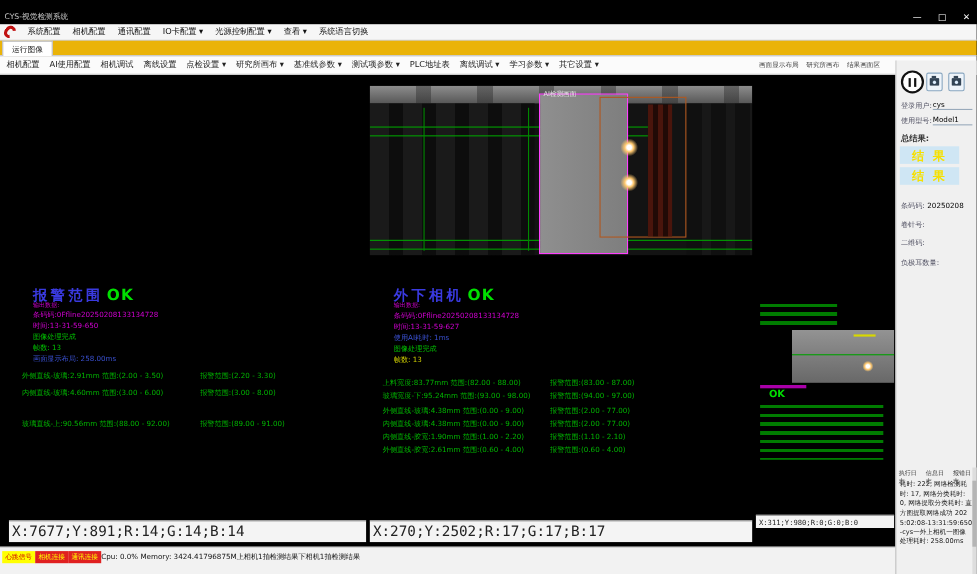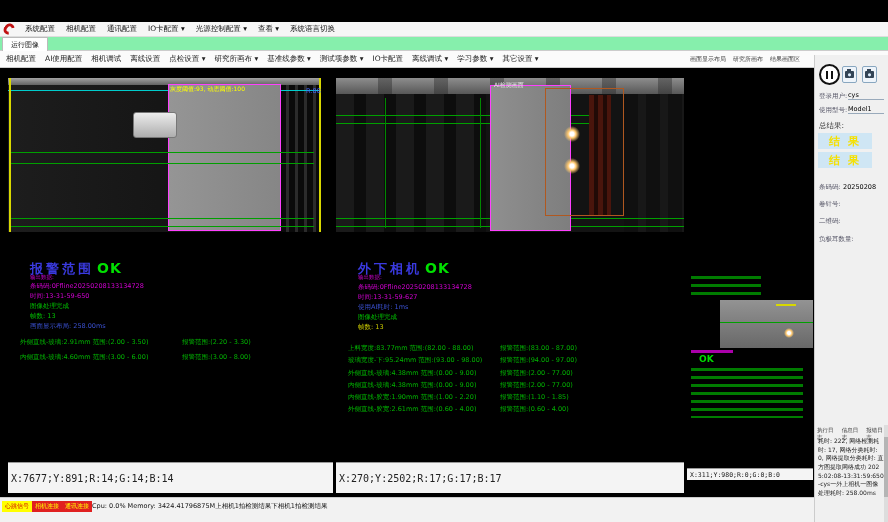--- a/index.html
+++ b/index.html
@@ -6,33 +6,33 @@
   body{font-family:"DejaVu Sans",sans-serif;background:#000}
   #app{position:relative;width:888px;height:522px;background:#000;overflow:hidden}
   .abs{position:absolute}
 
   
   .titlebar{position:absolute;left:0;top:0;width:100%;height:22px;background:#000;display:flex;align-items:flex-end;padding:0 6px 2px 4px}
   .title{color:#c9c9c9;font-size:7px}
   .winbtns{margin-left:auto;display:flex;gap:15px;color:#fff;font-size:8px;align-items:center}
   .menubar{position:absolute;left:0;top:22px;width:100%;height:15px;background:#f6f6f6;border-bottom:1px solid #ddd;display:flex;align-items:center;gap:11px;padding-left:4px;font-size:7.5px;color:#111}
   .logo{width:10px;height:12px;border:3px solid #c11212;border-right-color:transparent;border-radius:50%;transform:rotate(40deg);flex:0 0 auto}
-  .tabbar{position:absolute;left:0;top:37px;width:100%;height:14px;background:#86efac;border-bottom:1px solid #ccc;display:flex;align-items:flex-start;padding-left:2px}
+  .tabbar{position:absolute;left:0;top:37px;width:100%;height:14px;background:#eab308;border-bottom:1px solid #ccc;display:flex;align-items:flex-start;padding-left:2px}
   .tab{background:#fff;border:1px solid #bbb;border-bottom:none;font-size:7px;padding:2px 8px 1px;color:#222}
   .toolbar{position:absolute;left:0;top:51px;width:100%;height:17px;background:#fbfbfb;border-bottom:1px solid #ccc;display:flex;align-items:center;gap:9px;padding-left:6px;font-size:7.5px;color:#222}
   .vtabs{position:absolute;left:690px;top:4px;display:flex;gap:7px;font-size:6px;color:#444}
 
   
   .view{position:absolute;background:#000;overflow:hidden}
   #left-view{left:8px;top:70px;width:325px;height:423px}
   #center-view{left:336px;top:70px;width:348px;height:423px}
   .img-area{position:absolute;left:0;top:8px;height:154px;overflow:hidden}
   #left-view .img-area{width:313px;background:linear-gradient(90deg,#1d1d1d,#151515 55%,#101010)}
   #center-view .img-area{width:348px;background:#131313}
-  .coordbar{position:absolute;left:0;bottom:0;width:100%;height:31px;background:#f4f4f4;border-top:1px solid #999;color:#222;font-size:10px;font-family:"DejaVu Sans Mono",monospace;display:flex;align-items:center;padding-left:3px}
+  .coordbar{position:absolute;left:0;bottom:0;width:100%;height:20px;background:#f4f4f4;border-top:1px solid #999;color:#222;font-size:13px;font-family:"DejaVu Sans Mono",monospace;display:flex;align-items:center;padding-left:3px}
   .cam-name{position:absolute;left:22px;top:190px;font-size:13px;font-weight:bold;color:#3a3ae0;letter-spacing:3px;white-space:nowrap;display:flex;align-items:baseline}
   .cam-name .ok{color:#00e000;font-size:14px;letter-spacing:1px;margin-left:3px}
   .tline{position:absolute;left:22px;font-size:6.5px;white-space:nowrap}
   .mg{color:#d400d4}.gr{color:#00c000}.bl{color:#3a50d0}.yw{color:#cccc00}
   .mrow{position:absolute;left:12px;display:flex;color:#00b400;font-size:6.5px;white-space:nowrap}
   #left-view .mrow .mt{width:162px}
   #center-view .mrow .mt{width:152px}
 
   
   #thumb1{left:687px;top:70px;width:126px;height:198px}
@@ -59,20 +59,28 @@
   #statusbar{position:absolute;left:0;top:497px;width:814px;height:25px;background:#f2f2f2;border-top:1px solid #ccc;display:flex;align-items:flex-start;gap:0;padding:3px 0 0 2px;font-size:6.5px;color:#111}
   .badge{padding:1px 3px;font-size:6px}
   .badge.y{background:#ffff00;color:#d00000}
   .badge.r{background:#e02020;color:#ffff00}
 </style>
 </head>
 <body>
 
 <div id="app">
 
+  <div class="titlebar">
+    <span class="title">CYS-视觉检测系统</span>
+    <div class="winbtns">
+      <span>—</span>
+      <span>□</span>
+      <span>✕</span>
+    </div>
+  </div>
 
   <div class="menubar">
     <span class="logo"></span>
     <span>系统配置</span>
     <span>相机配置</span>
     <span>通讯配置</span>
     <span>IO卡配置 ▾</span>
     <span>光源控制配置 ▾</span>
     <span>查看 ▾</span>
     <span>系统语言切换</span>
@@ -84,64 +92,53 @@
 
   <div class="toolbar">
     <span>相机配置</span>
     <span>AI使用配置</span>
     <span>相机调试</span>
     <span>离线设置</span>
     <span>点检设置 ▾</span>
     <span>研究所画布 ▾</span>
     <span>基准线参数 ▾</span>
     <span>测试项参数 ▾</span>
-    <span>IO卡配置</span>
+    <span>PLC地址表</span>
     <span>离线调试 ▾</span>
     <span>学习参数 ▾</span>
     <span>其它设置 ▾</span>
     <div class="vtabs">
       <span>画面显示布局</span>
       <span>研究所画布</span>
       <span>结果画面区</span>
     </div>
   </div>
 
   <div id="left-view" class="view">
-    <div class="img-area">
-      <div class="abs" style="left:0;top:0;width:100%;height:7px;background:linear-gradient(#a2a2a2,#636363)"></div>
-      <div class="abs" style="left:272px;top:7px;right:0;bottom:0;background:repeating-linear-gradient(90deg,#0a0a0a 0 6px,#2b2b2b 6px 9px)"></div>
-      <div class="abs" style="left:0;top:12px;width:100%;height:1px;background:#00cccc"></div>
-      <div class="abs" style="left:160px;top:6px;width:113px;height:147px;background:linear-gradient(90deg,#959595,#868686);border:1px solid #ff40ff"></div>
-      <div class="abs" style="left:1px;top:74px;width:305px;height:1px;background:#00a000"></div>
-      <div class="abs" style="left:1px;top:85px;width:305px;height:1px;background:#00a000"></div>
-      <div class="abs" style="left:1px;top:140px;width:305px;height:1px;background:#00a000"></div>
-      <div class="abs" style="left:1px;top:148px;width:305px;height:1px;background:#00a000"></div>
-      <div class="abs" style="left:1px;top:0;width:2px;height:100%;background:#d8d800"></div>
-      <div class="abs" style="left:311px;top:0;width:2px;height:100%;background:#d8d800"></div>
-      <div class="abs" style="left:125px;top:34px;width:44px;height:26px;background:linear-gradient(#ececec,#aeaeae);border-radius:3px;border:1px solid #777"></div>
-      <div class="abs yw" style="left:162px;top:7px;font-size:6px;color:#ffff00;white-space:nowrap">灰度阈值:93, 动态阈值:100</div>
-      <div class="abs" style="left:298px;top:9px;font-size:6.5px;color:#4466ff">R:88</div>
-    </div>
     <div class="cam-name">
       <span>报警范围</span>
       <span class="ok">OK</span>
     </div>
     <div class="tline mg" style="top:204px;font-size:5.5px">输出数据:</div>
     <div class="tline mg" style="top:212px">条码码:0Ffline20250208133134728</div>
     <div class="tline mg" style="top:222px">时间:13-31-59-650</div>
     <div class="tline gr" style="top:232px">图像处理完成</div>
     <div class="tline gr" style="top:242px">帧数: 13</div>
     <div class="tline bl" style="top:252px">画面显示布局: 258.00ms</div>
     <div class="mrow" style="top:268px">
         <span class="mt">外侧直线-玻璃:2.91mm 范围:(2.00 - 3.50)</span>
         <span>报警范围:(2.20 - 3.30)</span>
       </div>
     <div class="mrow" style="top:283px">
         <span class="mt">内侧直线-玻璃:4.60mm 范围:(3.00 - 6.00)</span>
         <span>报警范围:(3.00 - 8.00)</span>
+      </div>
+    <div class="mrow" style="top:311px">
+        <span class="mt">玻璃直线-上:90.56mm 范围:(88.00 - 92.00)</span>
+        <span>报警范围:(89.00 - 91.00)</span>
       </div>
     <div class="coordbar">X:7677;Y:891;R:14;G:14;B:14</div>
   </div>
 
   <div id="center-view" class="view">
     <div class="img-area">
       <div class="abs" style="left:0;top:0;width:100%;height:16px;background:linear-gradient(#8d8d8d,#575757)"></div>
       <div class="abs" style="left:0;top:0;width:100%;height:16px;background:repeating-linear-gradient(90deg,transparent 0 42px,#26262666 42px 56px)"></div>
       <div class="abs" style="left:0;top:16px;width:150px;bottom:0;background:repeating-linear-gradient(90deg,#1a1a1a 0 18px,#0d0d0d 18px 30px)"></div>
       <div class="abs" style="left:288px;top:16px;right:0;bottom:0;background:repeating-linear-gradient(90deg,#101010 0 14px,#181818 14px 22px)"></div>
@@ -179,21 +176,21 @@
     <div class="mrow" style="top:299px">
         <span class="mt">外侧直线-玻璃:4.38mm 范围:(0.00 - 9.00)</span>
         <span>报警范围:(2.00 - 77.00)</span>
       </div>
     <div class="mrow" style="top:311px">
         <span class="mt">内侧直线-玻璃:4.38mm 范围:(0.00 - 9.00)</span>
         <span>报警范围:(2.00 - 77.00)</span>
       </div>
     <div class="mrow" style="top:323px">
         <span class="mt">内侧直线-胶宽:1.90mm 范围:(1.00 - 2.20)</span>
-        <span>报警范围:(1.10 - 1.85)</span>
+        <span>报警范围:(1.10 - 2.10)</span>
       </div>
     <div class="mrow" style="top:335px">
         <span class="mt">外侧直线-胶宽:2.61mm 范围:(0.60 - 4.00)</span>
         <span>报警范围:(0.60 - 4.00)</span>
       </div>
     <div class="coordbar">X:270;Y:2502;R:17;G:17;B:17</div>
   </div>
 
 
   <div id="thumb2" class="view">
@@ -219,21 +216,21 @@
       </div>
     <div class="mini" style="left:47px">
         <span class="cami"></span>
       </div>
 
     <span class="rp-label" style="top:37px">登录用户:</span>
     <span class="rp-value" style="top:36px">cys</span>
     <span class="rp-label" style="top:51px">使用型号:</span>
     <span class="rp-value" style="top:50px">Model1</span>
 
-    <span class="rp-label" style="top:66px;font-size:7.5px;font-weight:normal;color:#333">总结果:</span>
+    <span class="rp-label" style="top:66px;font-size:7.5px;font-weight:bold;color:#333">总结果:</span>
     <div class="rbox" style="top:78px">结 果</div>
     <div class="rbox" style="top:97px">结 果</div>
 
     <span class="rp-label" style="top:128px">条码码:</span>
     <span class="abs" style="left:28px;top:128px;color:#000">20250208</span>
     <span class="rp-label" style="top:145px">卷针号:</span>
     <span class="rp-label" style="top:162px">二维码:</span>
     <span class="rp-label" style="top:180px">负极耳数量:</span>
 
     <div class="ltabs">

